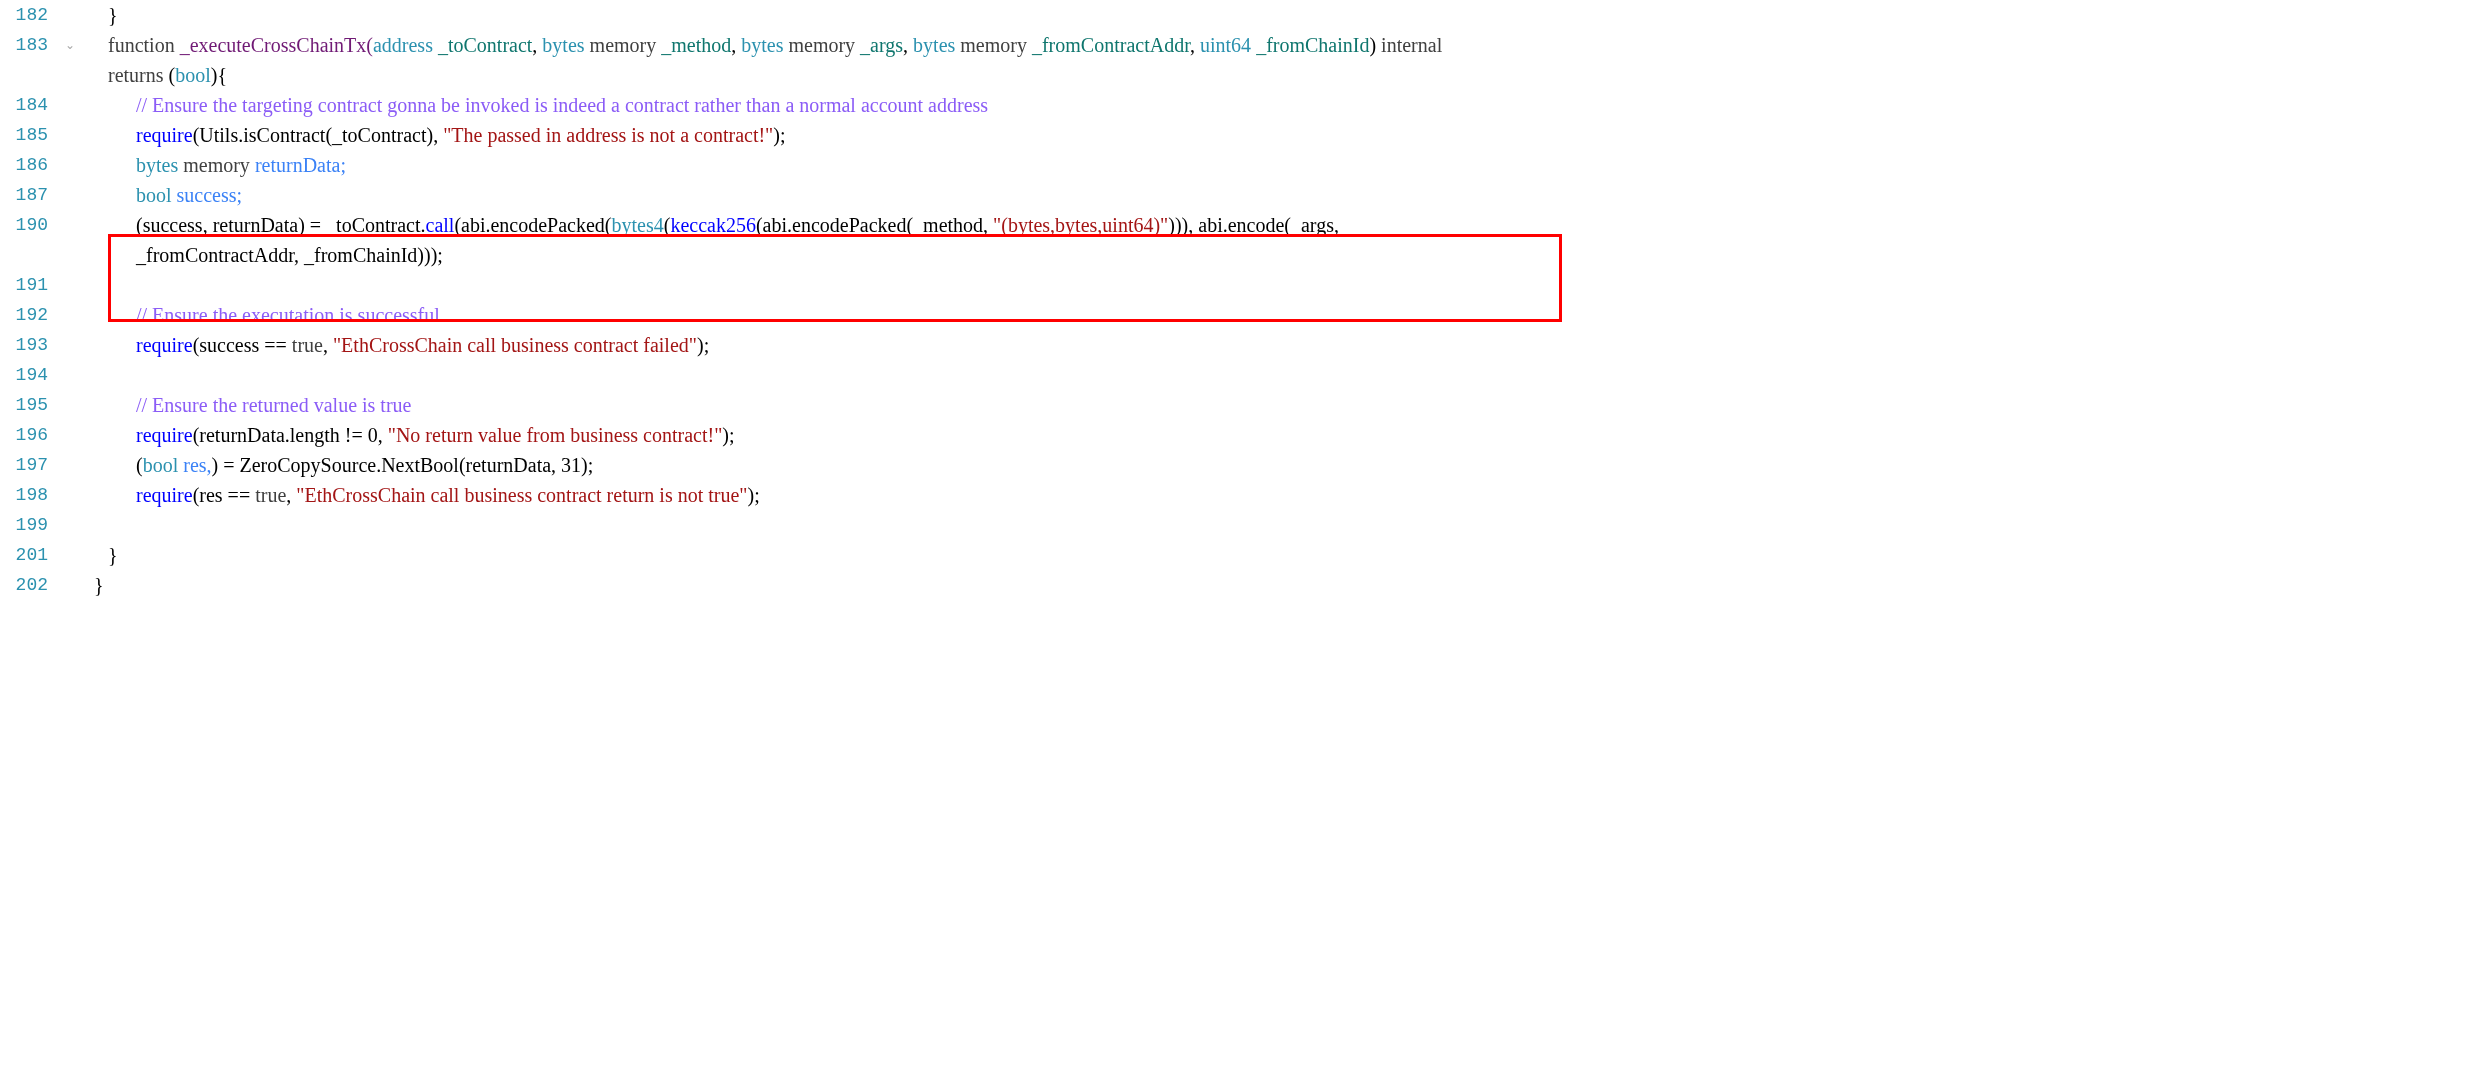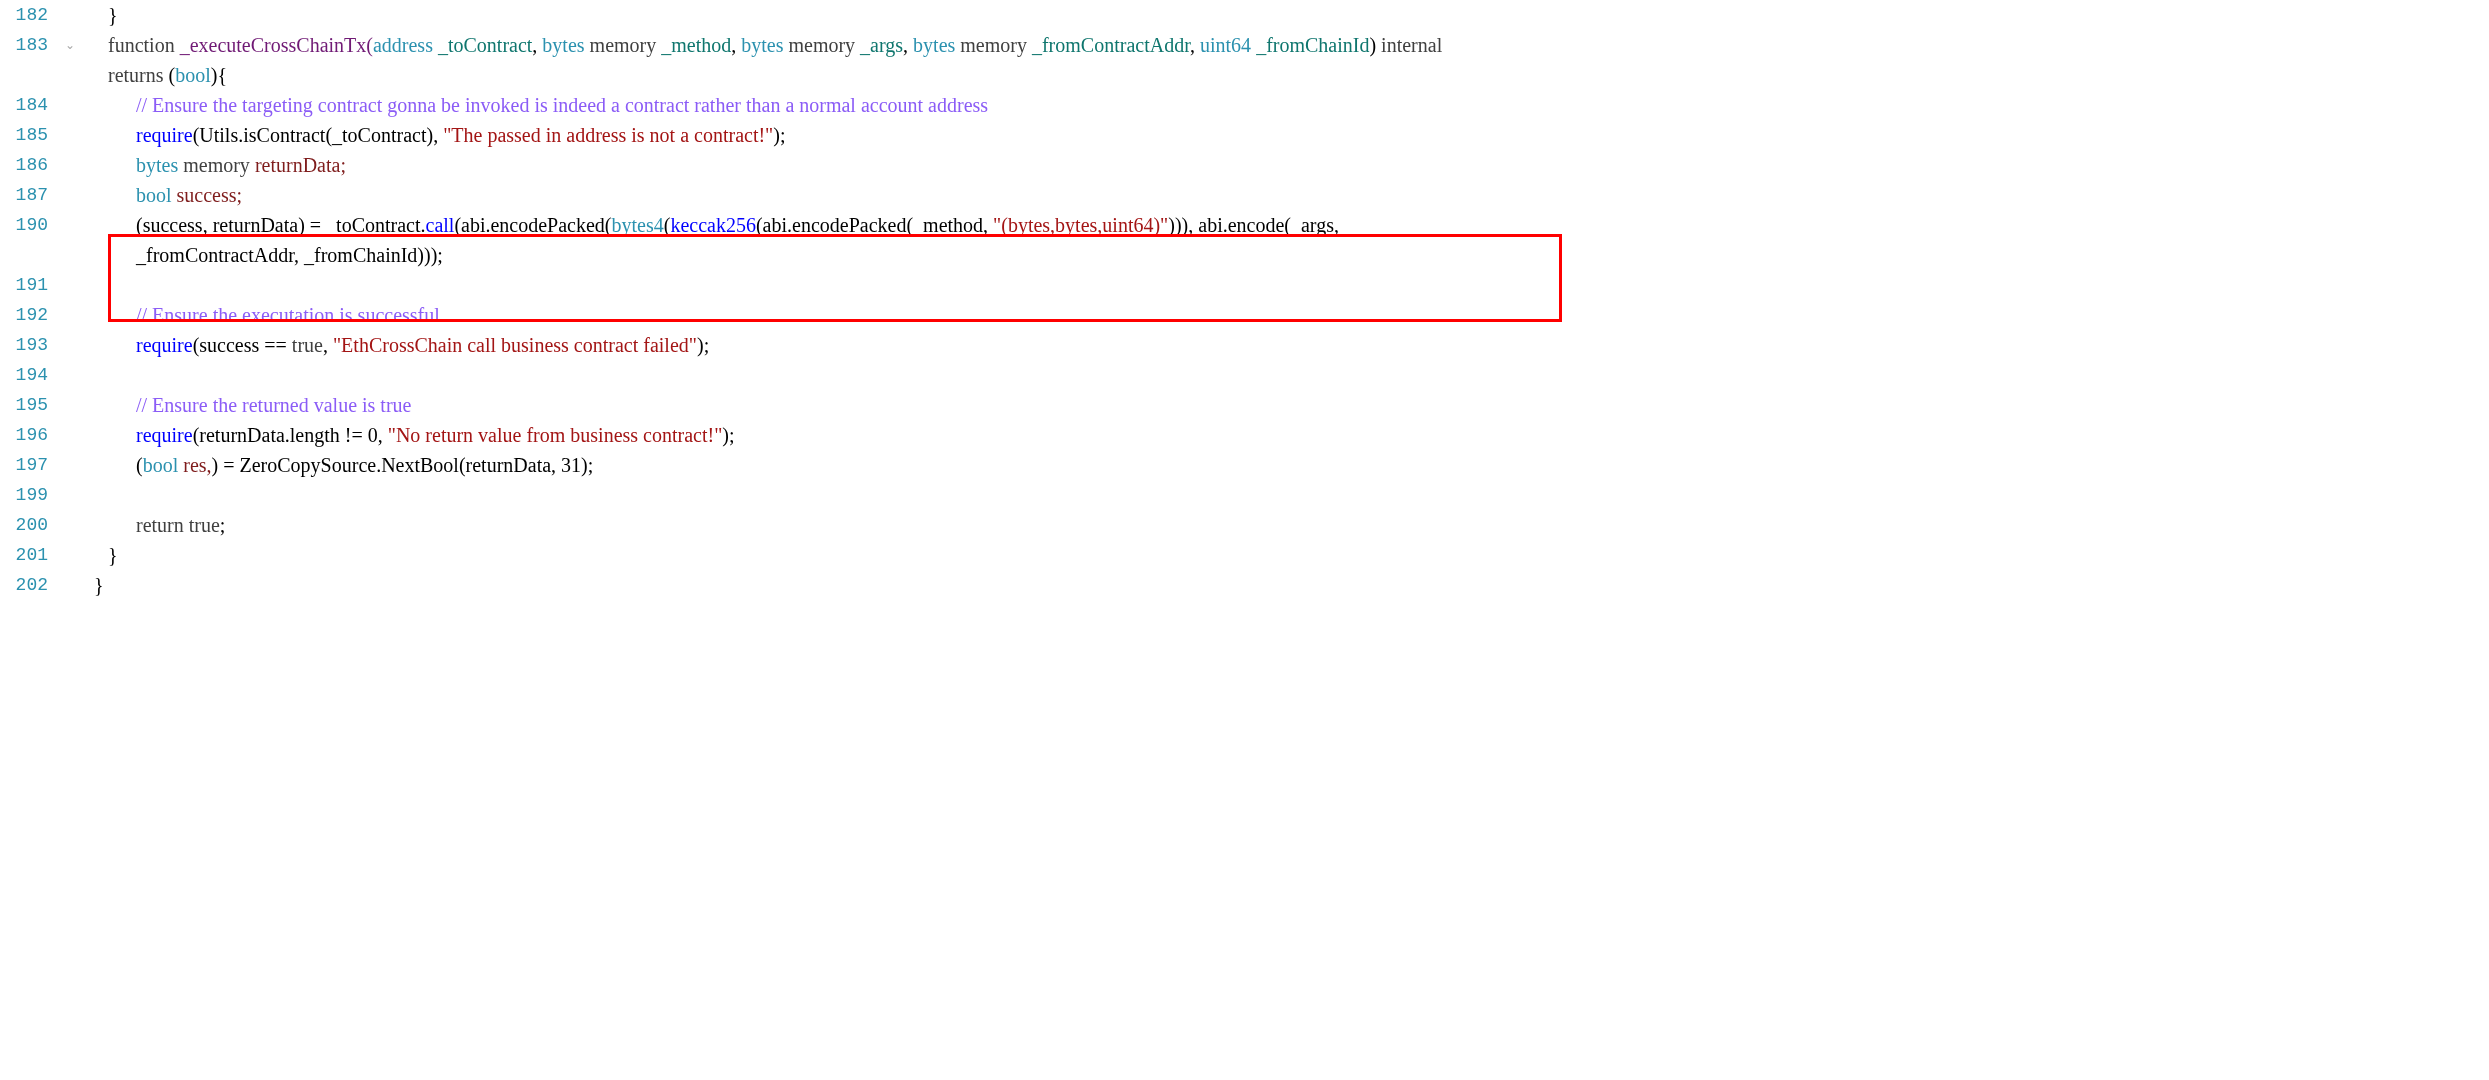--- a/index.html
+++ b/index.html
@@ -35,21 +35,21 @@
   }
   .code {
     padding-left: 4px;
     white-space: pre;
     font-family: "Georgia", "Times New Roman", serif;
     font-size: 20px;
   }
   .kw { color: #404040; }
   .type { color: #2b91af; }
   .fn { color: #701a75; }
-  .ident { color: #7f1d1d; }
+  .ident { color: #3b82f6; }
   .param { color: #0f766e; }
   .str { color: #a31515; }
   .cmt { color: #8b5cf6; }
   .bl { color: #0000ff; }
   .num { color: #000000; }
   .punc { color: #000; }
   .hlbox {
     position: absolute;
     border: 3px solid #ff0000;
     pointer-events: none;
@@ -138,28 +138,28 @@
       <div class="gutter">196</div>
       <div class="fold"></div>
       <div class="code i2"><span class="bl">require</span><span class="punc">(returnData.length != </span><span class="num">0</span><span class="punc">, </span><span class="str">"No return value from business contract!"</span><span class="punc">);</span></div>
     </div>
     <div class="code-row">
       <div class="gutter">197</div>
       <div class="fold"></div>
       <div class="code i2"><span class="punc">(</span><span class="type">bool</span><span class="ident"> res,</span><span class="punc">) = ZeroCopySource.NextBool(returnData, </span><span class="num">31</span><span class="punc">);</span></div>
     </div>
     <div class="code-row">
+      <div class="gutter">198</div>
+      <div class="fold"></div>
+      <div class="code i2"><span class="bl">require</span><span class="punc">(res == </span><span class="kw">true</span><span class="punc">, </span><span class="str">"EthCrossChain call business contract return is not true"</span><span class="punc">);</span></div>
+    </div>
+    <div class="code-row">
       <div class="gutter">199</div>
       <div class="fold"></div>
       <div class="code i2"><span class="ident"></span></div>
-    </div>
-    <div class="code-row">
-      <div class="gutter">200</div>
-      <div class="fold"></div>
-      <div class="code i2"><span class="kw">return</span><span class="punc"> </span><span class="kw">true</span><span class="punc">;</span></div>
     </div>
     <div class="code-row">
       <div class="gutter">201</div>
       <div class="fold"></div>
       <div class="code i1"><span class="punc">}</span></div>
     </div>
     <div class="code-row">
       <div class="gutter">202</div>
       <div class="fold"></div>
       <div class="code "><span class="punc">  }</span></div>

